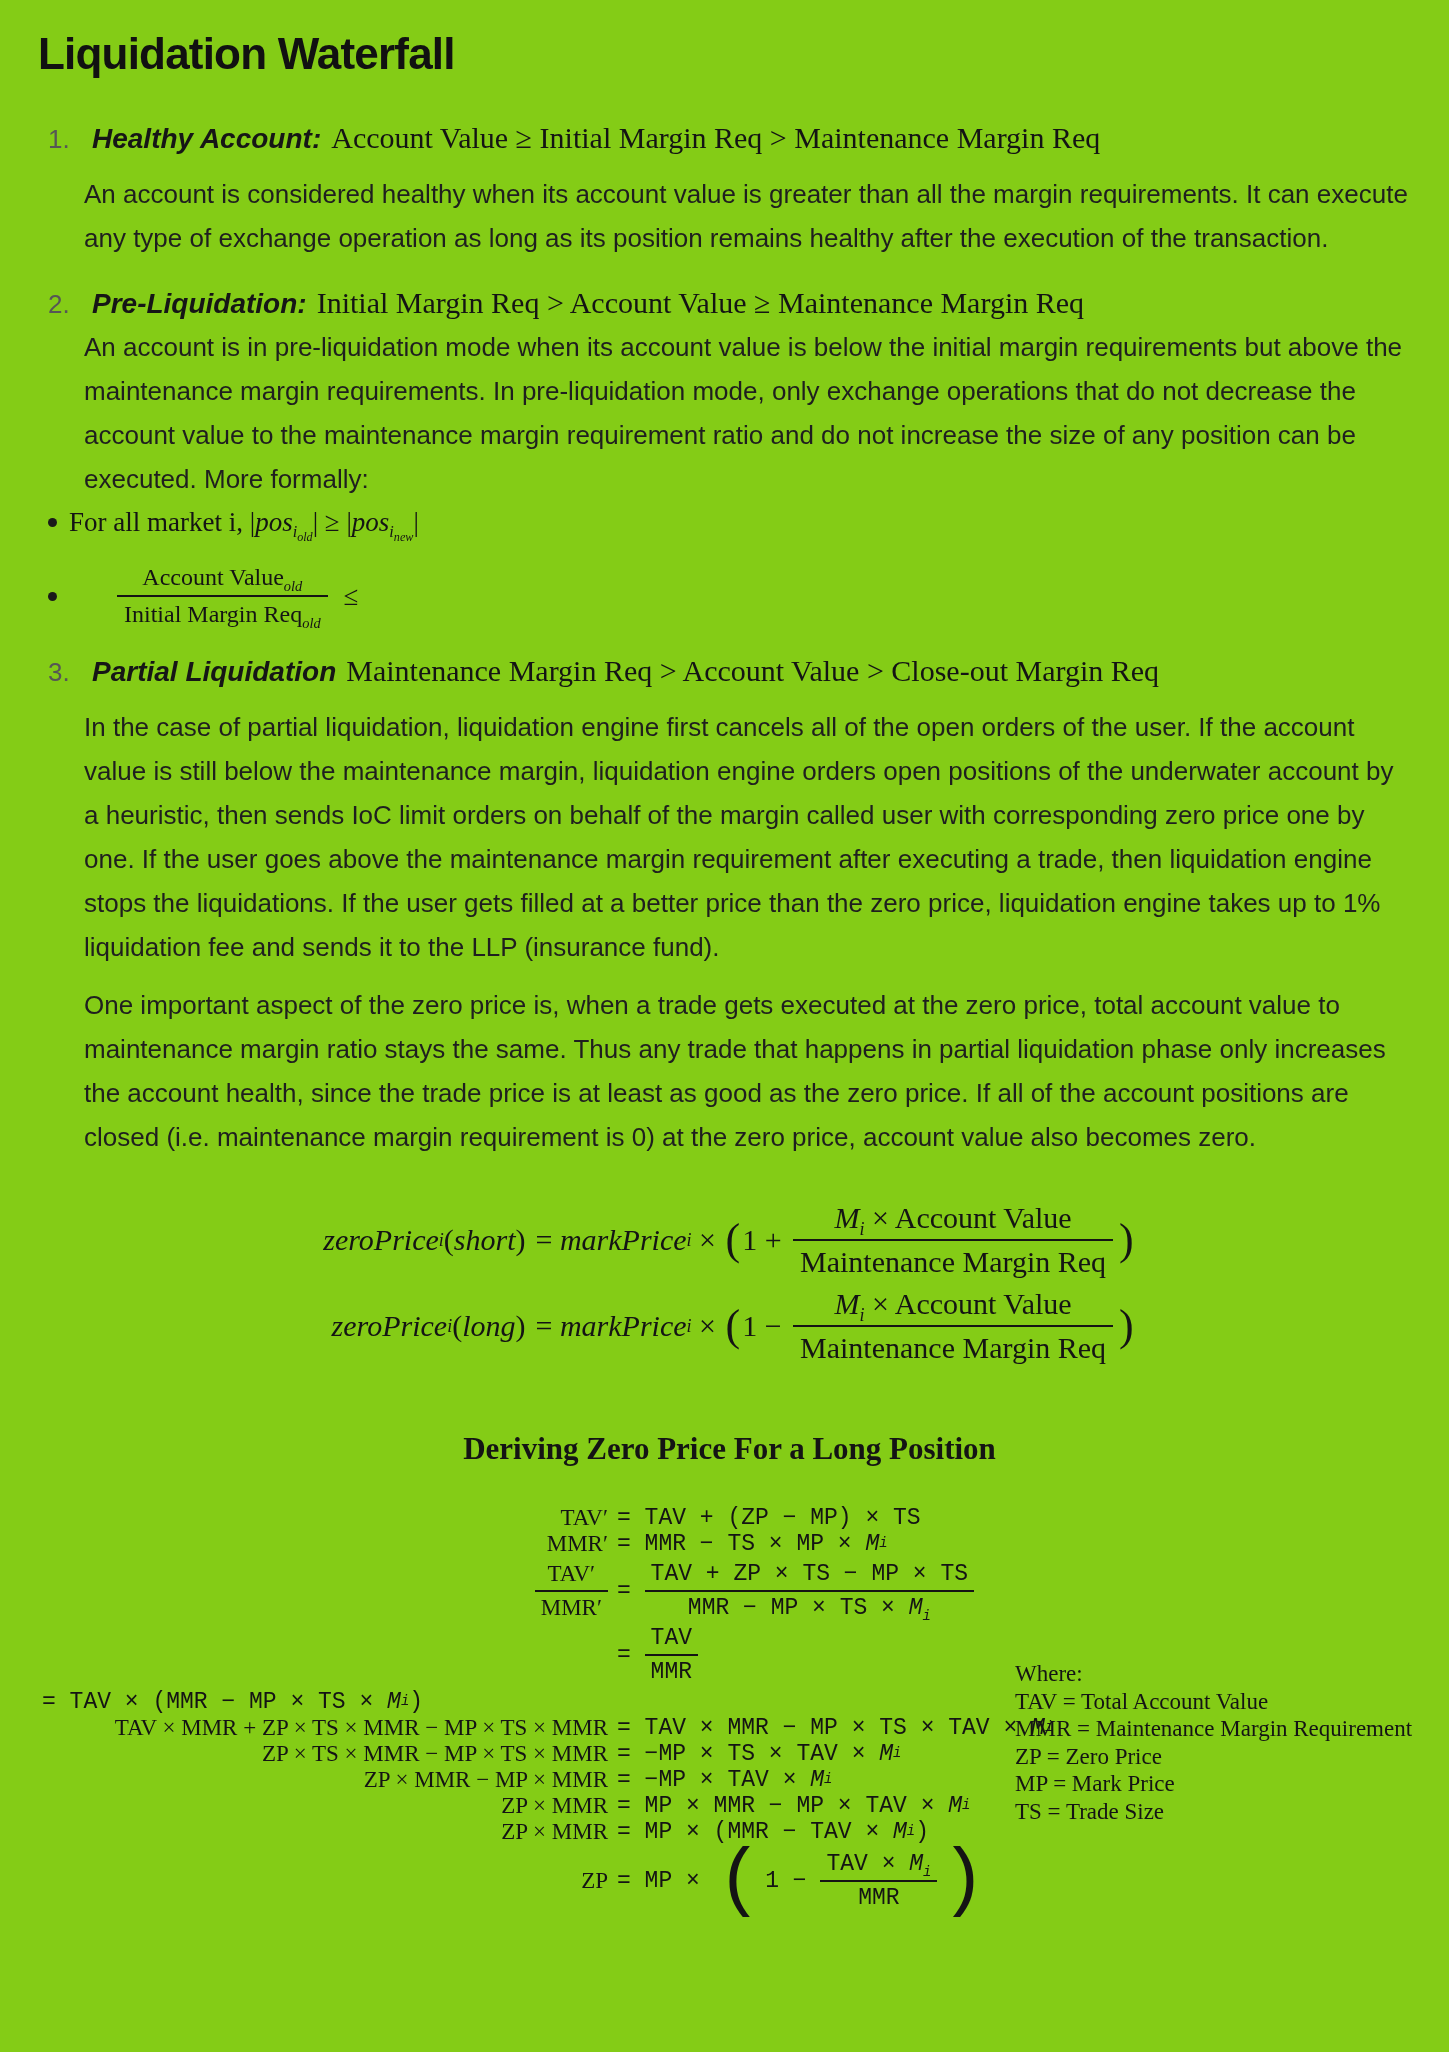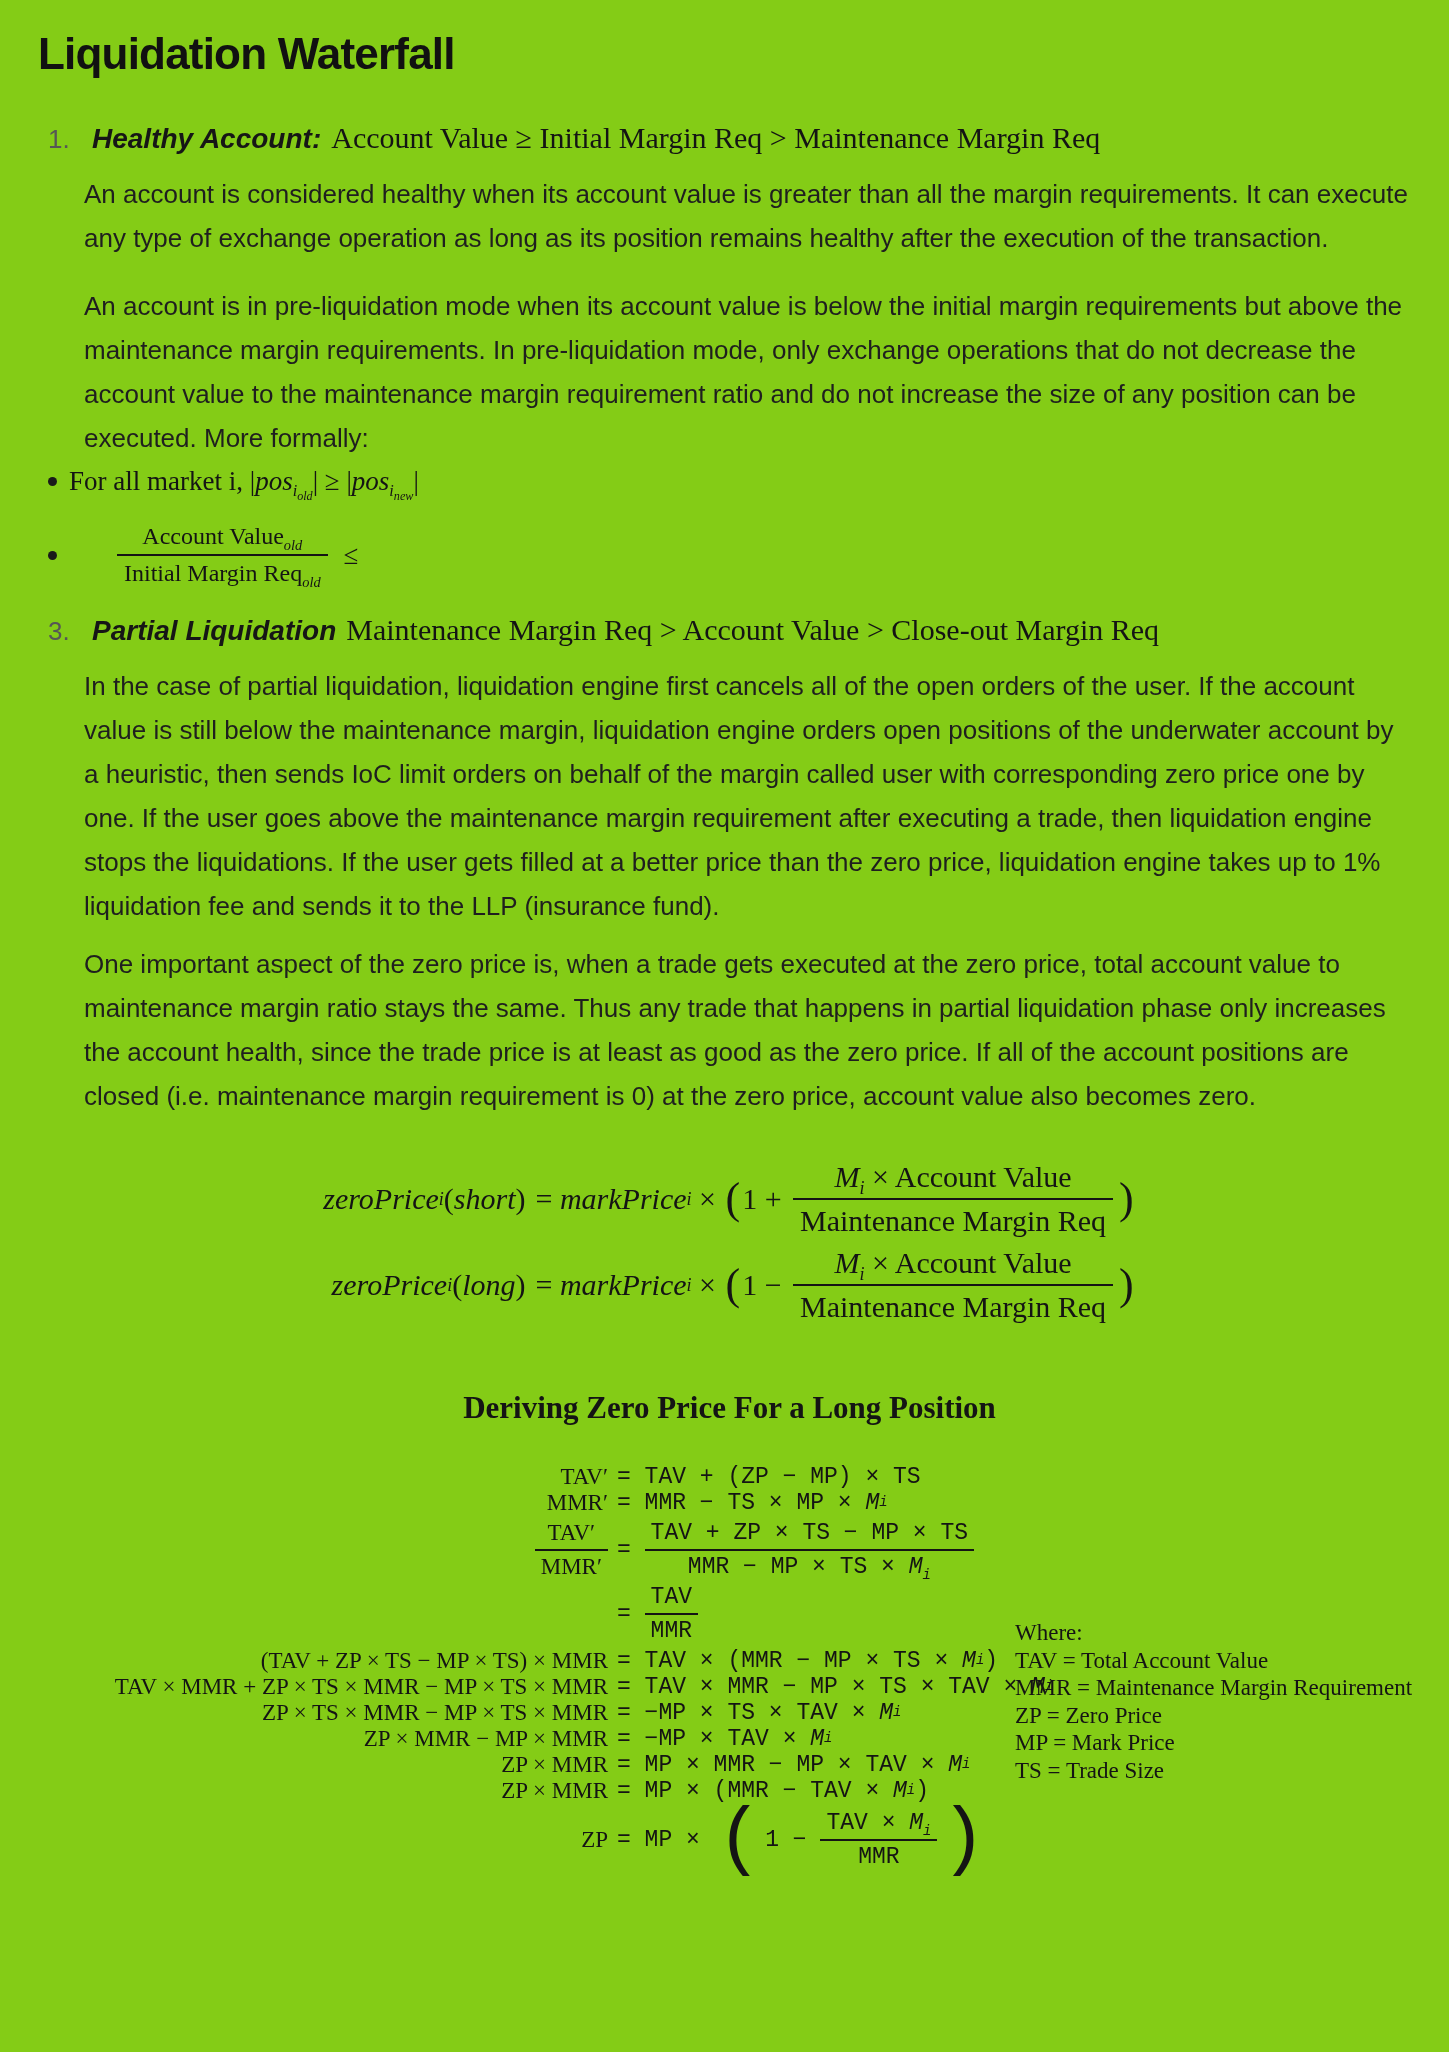--- a/index.html
+++ b/index.html
@@ -74,20 +74,21 @@
     <h1 class="title" data-bind="title">Liquidation Waterfall</h1>
 
     <div class="list">
 
       <section class="item">
         <div class="item-head"><span class="item-num" data-bind="items.0.num">1.</span><span class="item-label" data-bind="items.0.label">Healthy Account:</span><span class="item-cond math" data-bind="items.0.condition">Account Value ≥ Initial Margin Req &gt; Maintenance Margin Req</span></div>
         <p class="item-body" data-bind="items.0.para">An account is considered healthy when its account value is greater than all the margin requirements. It can execute any type of exchange operation as long as its position remains healthy after the execution of the transaction.</p>
       </section>
 
       <section class="item">
+        <div class="item-head"><span class="item-num" data-bind="items.1.num">2.</span><span class="item-label" data-bind="items.1.label">Pre-Liquidation:</span><span class="item-cond math" data-bind="items.1.condition">Initial Margin Req &gt; Account Value ≥ Maintenance Margin Req</span></div>
         <p class="item-body tight" data-bind="items.1.para">An account is in pre-liquidation mode when its account value is below the initial margin requirements but above the maintenance margin requirements. In pre-liquidation mode, only exchange operations that do not decrease the account value to the maintenance margin requirement ratio and do not increase the size of any position can be executed. More formally:</p>
 
         <div class="bullet math">
           <span class="dot"></span>
           <span class="b1line"><span data-bind="formally.bullet1.pre">For all market i, </span><span data-bind="formally.bullet1.open1">|</span><i data-bind="formally.bullet1.pos1">pos</i><sub><i data-bind="formally.bullet1.i1">i</i><sub><i data-bind="formally.bullet1.sub1">old</i></sub></sub><span data-bind="formally.bullet1.mid">| ≥ |</span><i data-bind="formally.bullet1.pos2">pos</i><sub><i data-bind="formally.bullet1.i2">i</i><sub><i data-bind="formally.bullet1.sub2">new</i></sub></sub><span data-bind="formally.bullet1.close">|</span></span>
         </div>
 
         <div class="bullet bullet-frac math">
           <span class="dot"></span>
           <span class="frac">
@@ -177,21 +178,20 @@
 
       <div class="drow frow">
         <span class="dl"></span>
         <span class="dr">
             <span data-bind="derivation.ratio_row.eq">= </span>
             <span class="frac"><span class="fnum" data-bind="derivation.ratio_row.num">TAV</span><span class="fden" data-bind="derivation.ratio_row.den">MMR</span></span>
           </span>
       </div>
 
       <div class="drow">
-        <span class="dl" data-bind="derivation.rows.2.lhs">(TAV + ZP × TS − MP × TS) × MMR</span>
         <span class="dr">
             <span data-bind="derivation.rows.2.rhs">= TAV × (MMR − MP × TS × </span>
             <i data-bind="derivation.rows.2.m">M</i>
             <sub><i data-bind="derivation.rows.2.i">i</i></sub>
             <span data-bind="derivation.rows.2.tail">)</span>
           </span>
       </div>
 
       <div class="drow">
         <span class="dl" data-bind="derivation.rows.3.lhs">TAV × MMR + ZP × TS × MMR − MP × TS × MMR</span>

